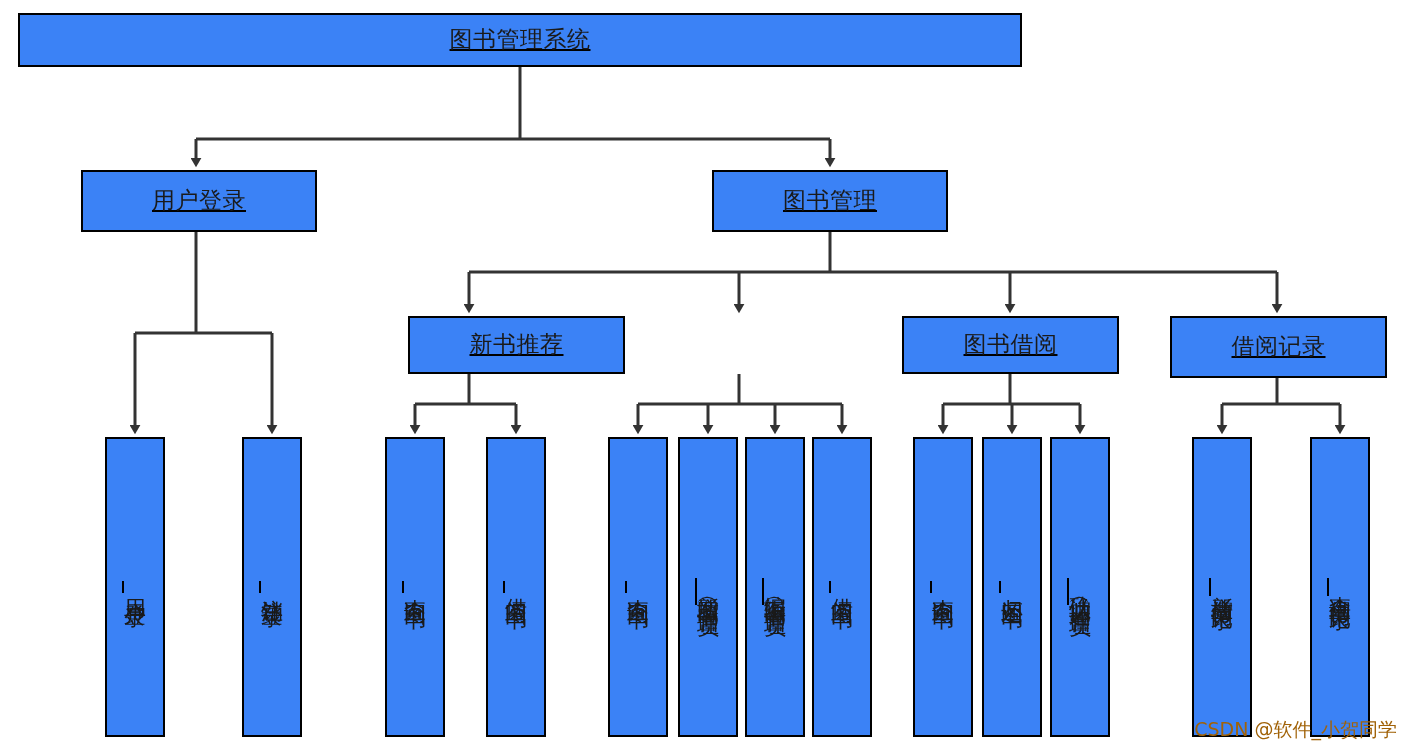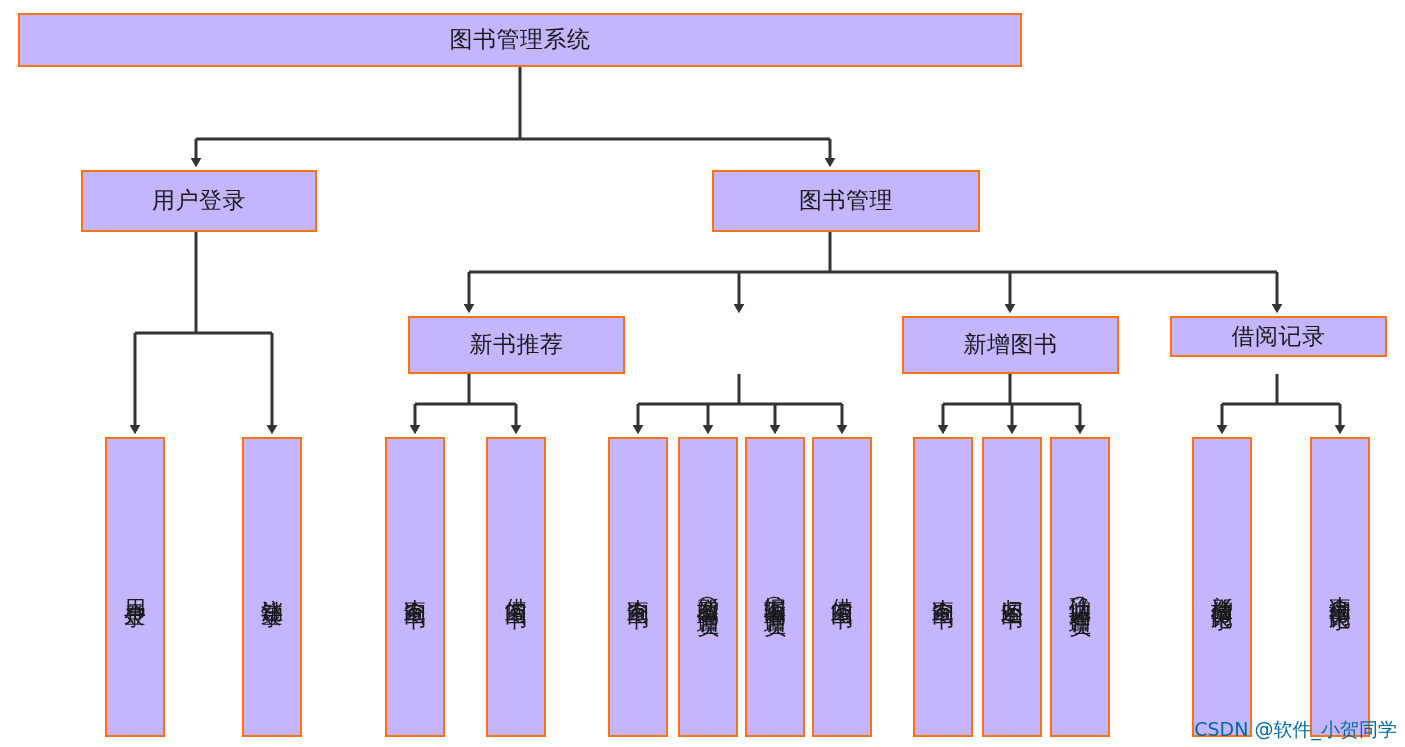--- a/index.html
+++ b/index.html
@@ -22,26 +22,27 @@
     position: absolute;
     left: 0;
     top: 0;
     width: 1405px;
     height: 747px;
     pointer-events: none;
   }
   .node {
     position: absolute;
     box-sizing: border-box;
-    background: #c4b5fd;
-    border: 2px solid #f97316;
+    background: #3b82f6;
+    border: 2px solid #000000;
     display: flex;
     align-items: center;
     justify-content: center;
     z-index: 2;
+    text-decoration: underline;
   }
   .node-label {
     color: #1a1a1a;
     font-family: "DejaVu Sans", "Liberation Sans", sans-serif;
     letter-spacing: 0.5px;
     white-space: nowrap;
     line-height: 1.18;
   }
   .node.horizontal .node-label {
     font-size: 23px;
@@ -69,21 +70,21 @@
   }
   .node.vertical.tall-text .node-label {
     align-items: flex-start;
     padding-top: 4px;
   }
   #watermark {
     position: absolute;
     right: 8px;
     bottom: 4px;
     font-size: 19px;
-    color: #0369a1;
+    color: #a16207;
     font-family: "DejaVu Sans", "Liberation Sans", sans-serif;
     white-space: nowrap;
     z-index: 5;
   }
 </style>
 </head>
 <body>
 
 <div id="diagram-root">
 
@@ -150,34 +151,34 @@
   </svg>
 
   <div class="node root horizontal" style="left:18px; top:13px; width:1004px; height:54px;">
     <span class="node-label">图书管理系统</span>
   </div>
 
   <div class="node horizontal" style="left:81px; top:170px; width:236px; height:62px;">
     <span class="node-label">用户登录</span>
   </div>
 
-  <div class="node horizontal" style="left:712px; top:170px; width:268px; height:62px;">
+  <div class="node horizontal" style="left:712px; top:170px; width:236px; height:62px;">
     <span class="node-label">图书管理</span>
   </div>
 
   <div class="node horizontal" style="left:361px; top:316px; width:217px; height:58px;margin-left:47px;">
     <span class="node-label">新书推荐</span>
   </div>
 
 
   <div class="node horizontal" style="left:902px; top:316px; width:217px; height:58px;">
-    <span class="node-label">新增图书</span>
-  </div>
-
-  <div class="node horizontal" style="left:1170px; top:316px; width:217px; height:41px;">
+    <span class="node-label">图书借阅</span>
+  </div>
+
+  <div class="node horizontal" style="left:1170px; top:316px; width:217px; height:62px;">
     <span class="node-label">借阅记录</span>
   </div>
 
   <div class="node vertical" style="left:105px; top:437px; width:60px; height:300px;">
     <span class="node-label">用户登录</span>
   </div>
 
   <div class="node vertical" style="left:242px; top:437px; width:60px; height:300px;">
     <span class="node-label">注销登录</span>
   </div>

